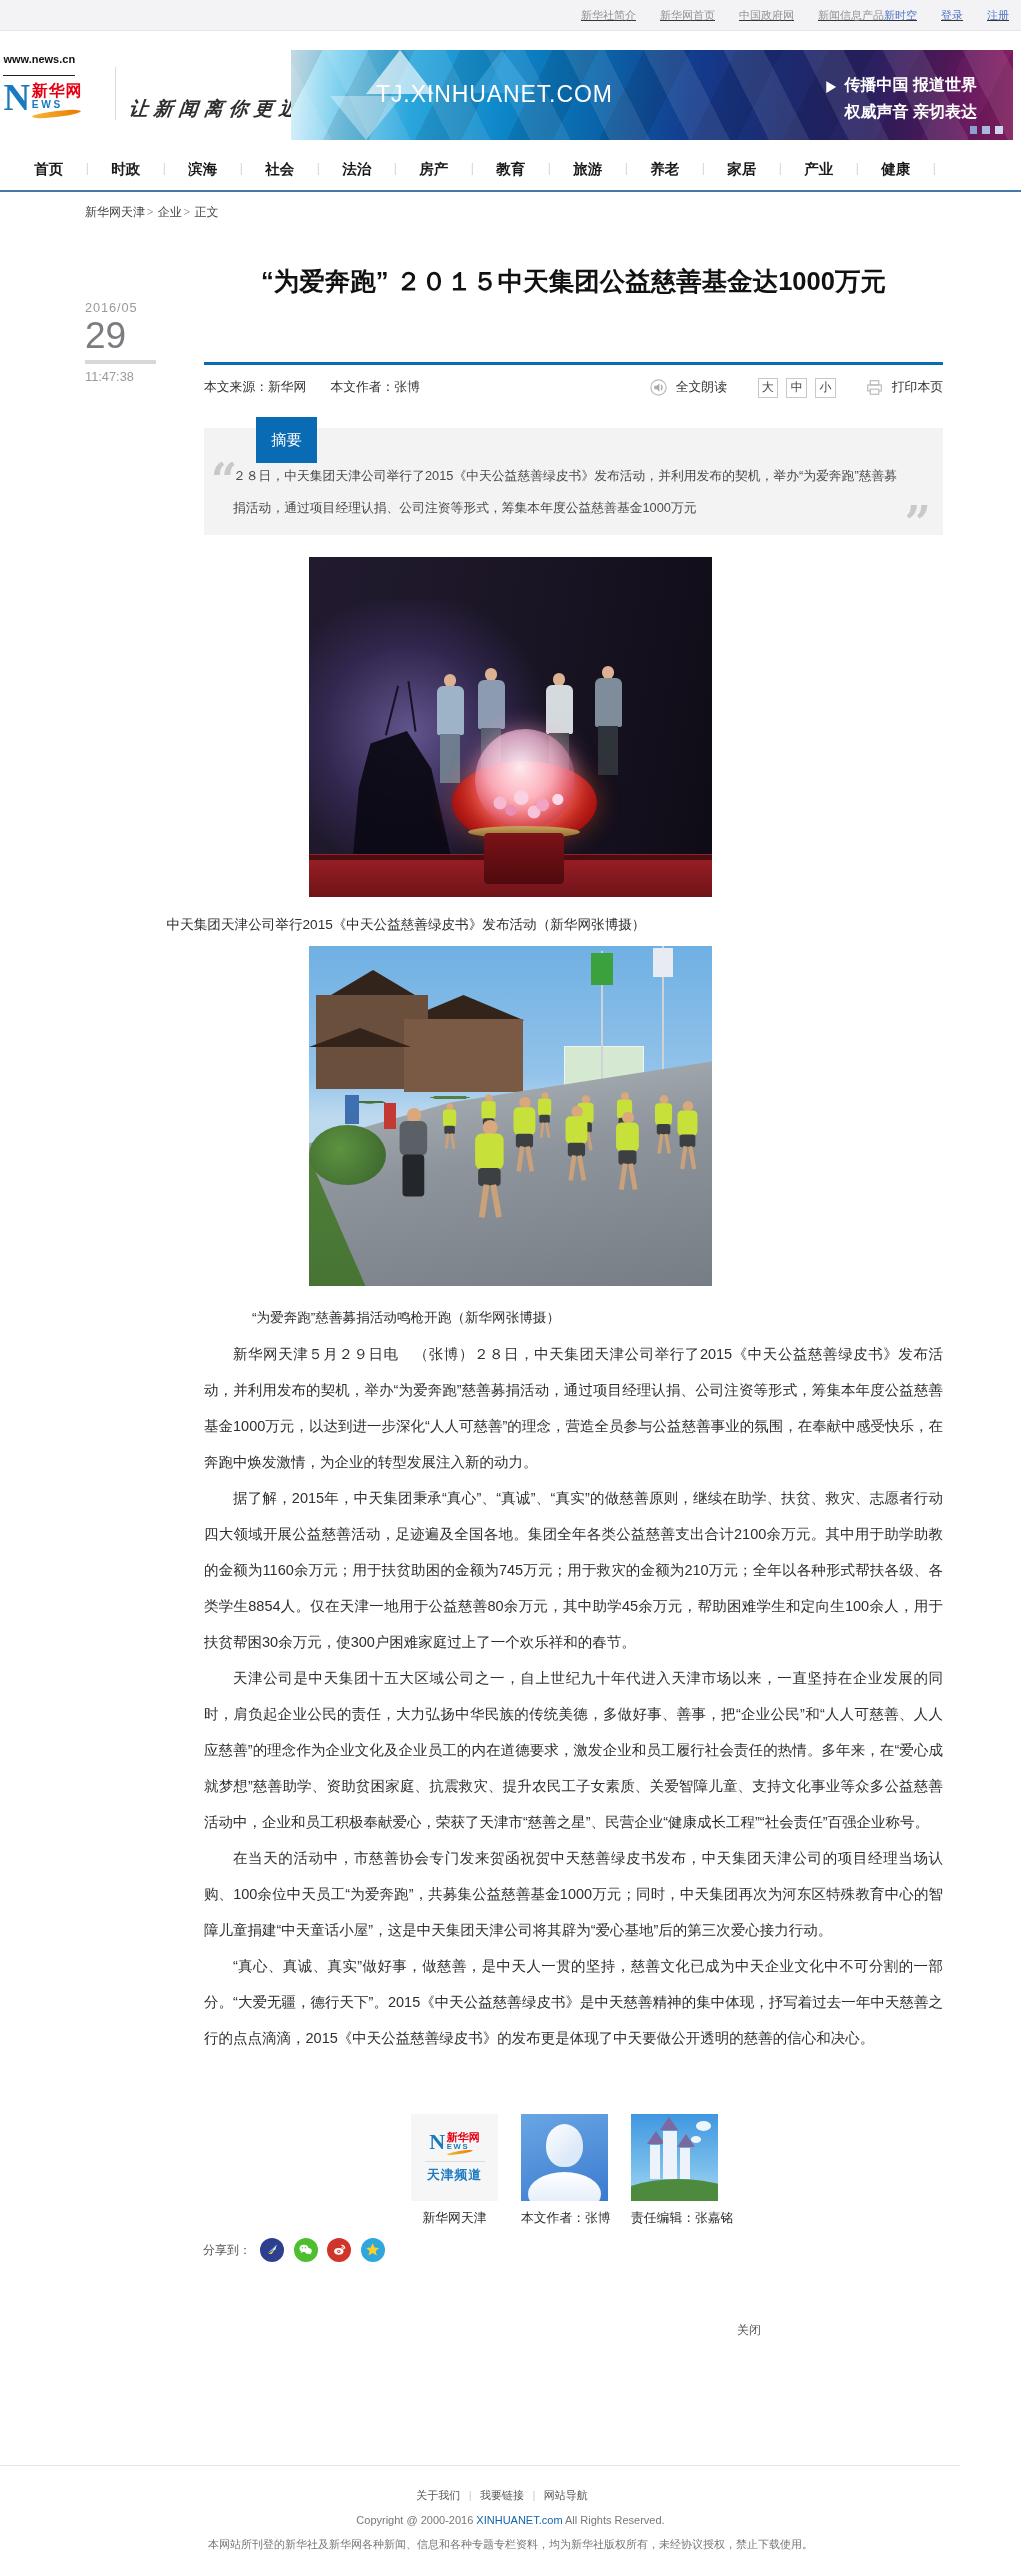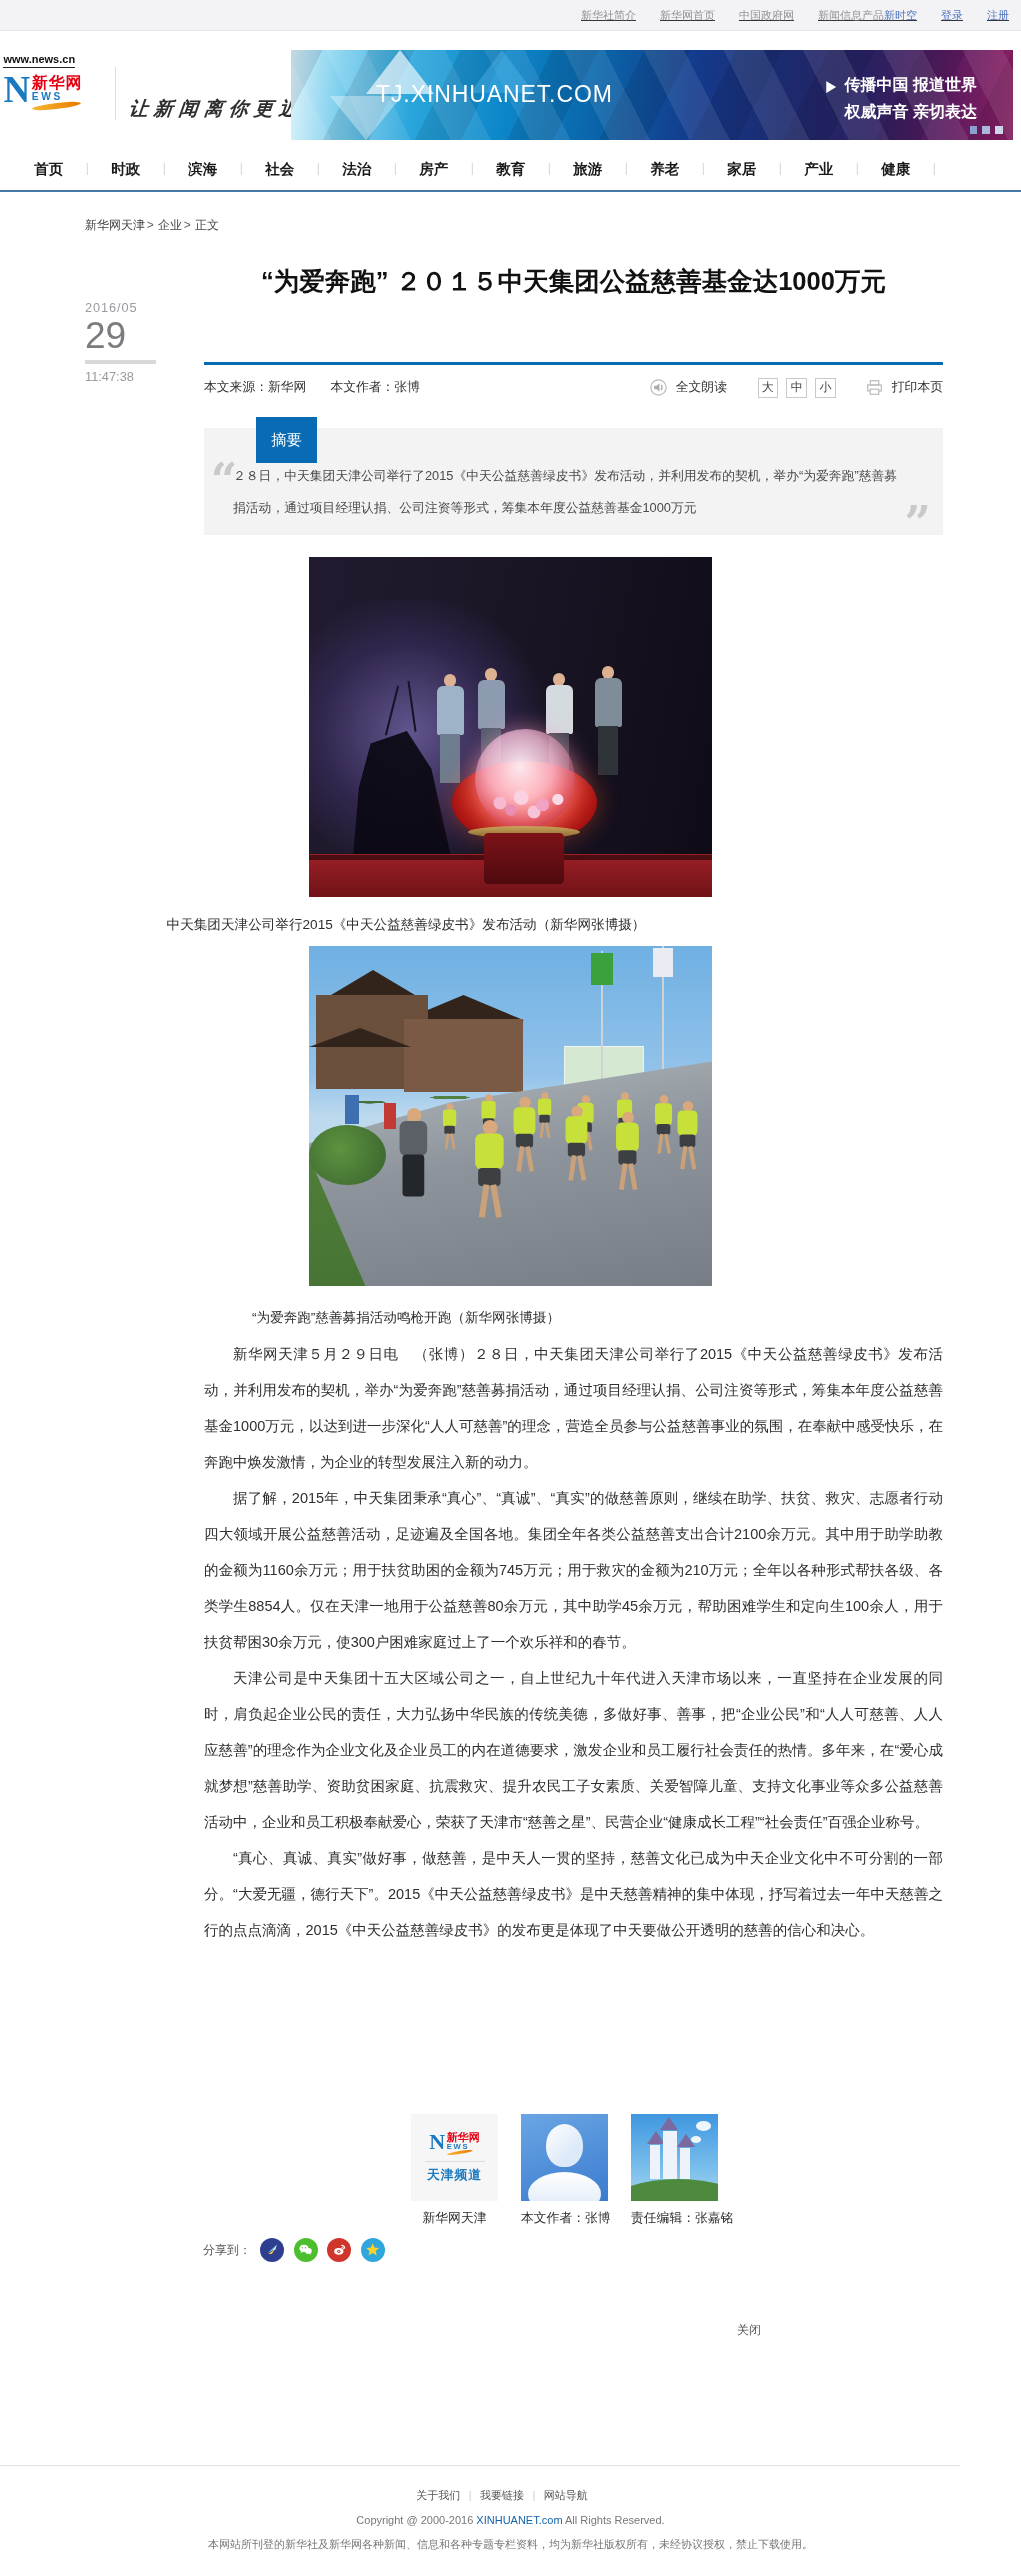--- a/index.html
+++ b/index.html
@@ -9,21 +9,21 @@
   
   .topbar{position:absolute;left:0;top:0;width:1021px;height:31px;background:#f3f3f5;border-bottom:0.9px solid #e7e7ea;
     display:flex;align-items:center;justify-content:flex-end;box-sizing:border-box;padding-right:12px;}
   .topbar ul{list-style:none;margin:0;padding:0;display:flex;gap:24px;text-decoration:underline;}
   .topbar li{font-size:11px;color:#90909a;cursor:pointer;}
   .topbar ul.blue li{color:#5276c0;}
 
   
   .header{position:absolute;left:0;top:31px;width:1021px;height:123px;background:#fff;}
   .logo-block{position:absolute;left:3.4px;top:20.4px;width:102px;}
-  .site-url{font-size:11px;font-weight:bold;color:#111;border-bottom:1.7px solid #222;display:inline-block;padding-bottom:2px;}
+  .site-url{font-size:11px;font-weight:bold;color:#111;border-bottom:1.7px solid #222;display:inline-block;padding-bottom:10px;}
   .logo-row{display:flex;margin-top:2.6px;}
   .logo-n{font-size:37px;line-height:37px;font-weight:bold;color:#1b79c0;font-family:"Liberation Serif",serif;}
   .logo-col{margin-left:1.7px;padding-top:3.4px;}
   .logo-cn{font-size:16px;font-weight:bold;color:#e60012;letter-spacing:0.9px;line-height:17px;}
   .logo-en{font-size:10.2px;font-weight:bold;color:#1b79c0;letter-spacing:2.6px;line-height:11px;}
   .logo-swoosh{width:49px;height:6px;background:linear-gradient(90deg,#f7b733,#e87a00);border-radius:60% 90% 60% 90%;transform:rotate(-8deg);margin-top:0.9px;}
   .vdivider{position:absolute;left:115px;top:36px;width:0.9px;height:53px;background:#ddd;}
   .slogan{position:absolute;left:129px;top:65px;font-family:"DejaVu Serif","Liberation Serif",serif;font-style:italic;
     font-weight:bold;font-size:19px;color:#2f2f2f;letter-spacing:6px;transform:skewX(-6deg);}
   .banner{position:absolute;left:291px;top:19px;width:722px;height:90px;overflow:hidden;
@@ -43,21 +43,21 @@
   .banner-squares i{width:7.7px;height:7.7px;display:block;}
   .sq1{background:#8aa0d0;} .sq2{background:#aab8de;} .sq3{background:#cdd6ea;}
 
   
   .navbar{position:absolute;left:0;top:153px;width:1021px;height:37px;border-bottom:2.6px solid #4679a6;background:#fff;}
   .navbar ul{list-style:none;margin:0;padding:6.8px 0 0 10.2px;display:flex;}
   .navbar li{position:relative;width:77px;text-align:center;font-size:14.5px;font-weight:bold;color:#1a1a1a;cursor:pointer;}
   .navbar li::after{content:"|";position:absolute;right:-1.7px;top:0.9px;color:#d5d5d5;font-weight:normal;font-size:12px;}
 
   
-  .breadcrumb{position:absolute;left:85px;top:217px;font-size:12px;color:#444;}
+  .breadcrumb{position:absolute;left:85px;top:204px;font-size:12px;color:#444;font-family:Liberation Serif, serif;}
   .breadcrumb span{cursor:pointer;}
   .breadcrumb span::after{content:">";margin:0 4.3px 0 1.7px;color:#666;}
   .breadcrumb span:last-child::after{content:"";}
 
   
   .dateblock{position:absolute;left:85px;top:300px;width:71px;color:#9a9aa0;}
   .date-month{font-size:12.8px;letter-spacing:0.9px;}
   .date-day{font-size:37px;color:#7b7b80;line-height:41px;font-weight:400;}
   .date-bar{width:71px;height:3.4px;background:#d8d8d8;margin:4.3px 0 5.1px;}
   .date-time{font-size:12.8px;}
@@ -447,20 +447,21 @@
         <span class="t"></span>
         <span class="s"></span>
       </div>
   </div>
   <div class="caption cap2">“为爱奔跑”慈善募捐活动鸣枪开跑（新华网张博摄）</div>
 
   <div class="body-text">
       <p>新华网天津５月２９日电　（张博）２８日，中天集团天津公司举行了2015《中天公益慈善绿皮书》发布活动，并利用发布的契机，举办“为爱奔跑”慈善募捐活动，通过项目经理认捐、公司注资等形式，筹集本年度公益慈善基金1000万元，以达到进一步深化“人人可慈善”的理念，营造全员参与公益慈善事业的氛围，在奉献中感受快乐，在奔跑中焕发激情，为企业的转型发展注入新的动力。</p>
       <p>据了解，2015年，中天集团秉承“真心”、“真诚”、“真实”的做慈善原则，继续在助学、扶贫、救灾、志愿者行动四大领域开展公益慈善活动，足迹遍及全国各地。集团全年各类公益慈善支出合计2100余万元。其中用于助学助教的金额为1160余万元；用于扶贫助困的金额为745万元；用于救灾的金额为210万元；全年以各种形式帮扶各级、各类学生8854人。仅在天津一地用于公益慈善80余万元，其中助学45余万元，帮助困难学生和定向生100余人，用于扶贫帮困30余万元，使300户困难家庭过上了一个欢乐祥和的春节。</p>
       <p>天津公司是中天集团十五大区域公司之一，自上世纪九十年代进入天津市场以来，一直坚持在企业发展的同时，肩负起企业公民的责任，大力弘扬中华民族的传统美德，多做好事、善事，把“企业公民”和“人人可慈善、人人应慈善”的理念作为企业文化及企业员工的内在道德要求，激发企业和员工履行社会责任的热情。多年来，在“爱心成就梦想”慈善助学、资助贫困家庭、抗震救灾、提升农民工子女素质、关爱智障儿童、支持文化事业等众多公益慈善活动中，企业和员工积极奉献爱心，荣获了天津市“慈善之星”、民营企业“健康成长工程”“社会责任”百强企业称号。</p>
+      <p>在当天的活动中，市慈善协会专门发来贺函祝贺中天慈善绿皮书发布，中天集团天津公司的项目经理当场认购、100余位中天员工“为爱奔跑”，共募集公益慈善基金1000万元；同时，中天集团再次为河东区特殊教育中心的智障儿童捐建“中天童话小屋”，这是中天集团天津公司将其辟为“爱心基地”后的第三次爱心接力行动。</p>
       <p>“真心、真诚、真实”做好事，做慈善，是中天人一贯的坚持，慈善文化已成为中天企业文化中不可分割的一部分。“大爱无疆，德行天下”。2015《中天公益慈善绿皮书》是中天慈善精神的集中体现，抒写着过去一年中天慈善之行的点点滴滴，2015《中天公益慈善绿皮书》的发布更是体现了中天要做公开透明的慈善的信心和决心。</p>
     </div>
 
   <div class="cards">
     <div class="card">
       <div class="card-art art-xinhua">
         <div class="mini-logo">
           <span class="mini-n">N</span>
           <span class="mini-col">
             <div class="mini-cn">新华网</div>

